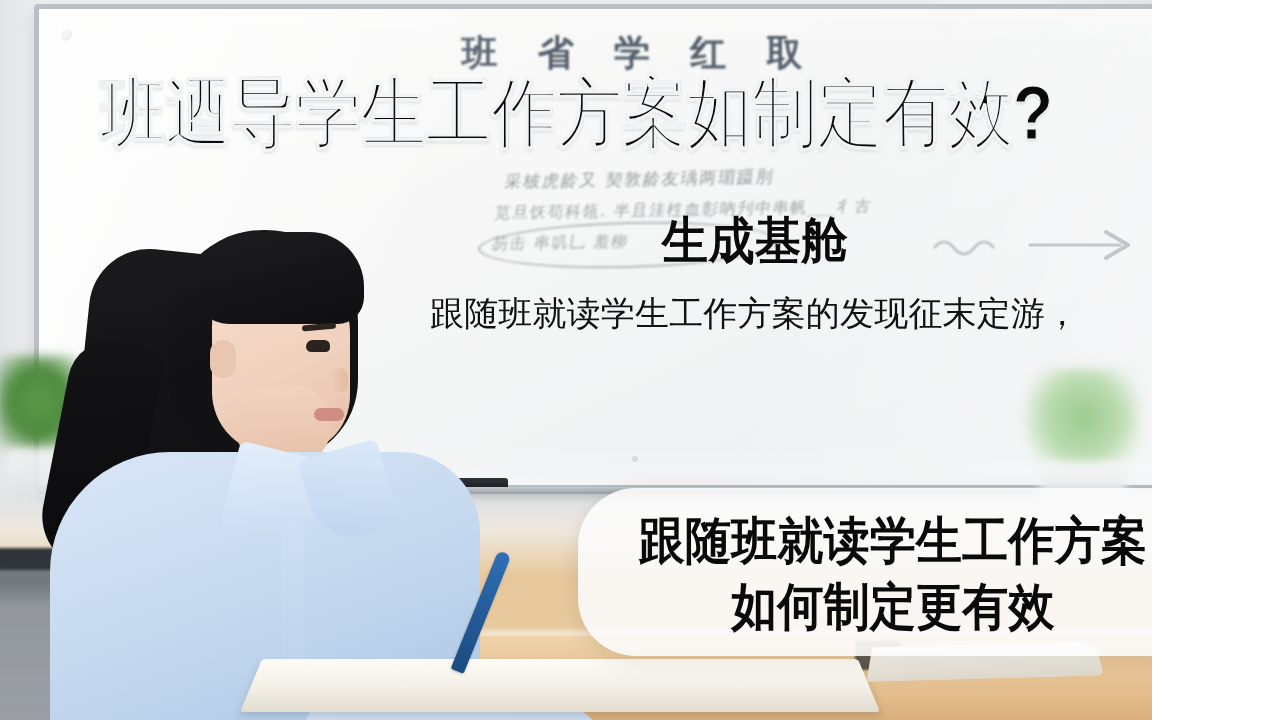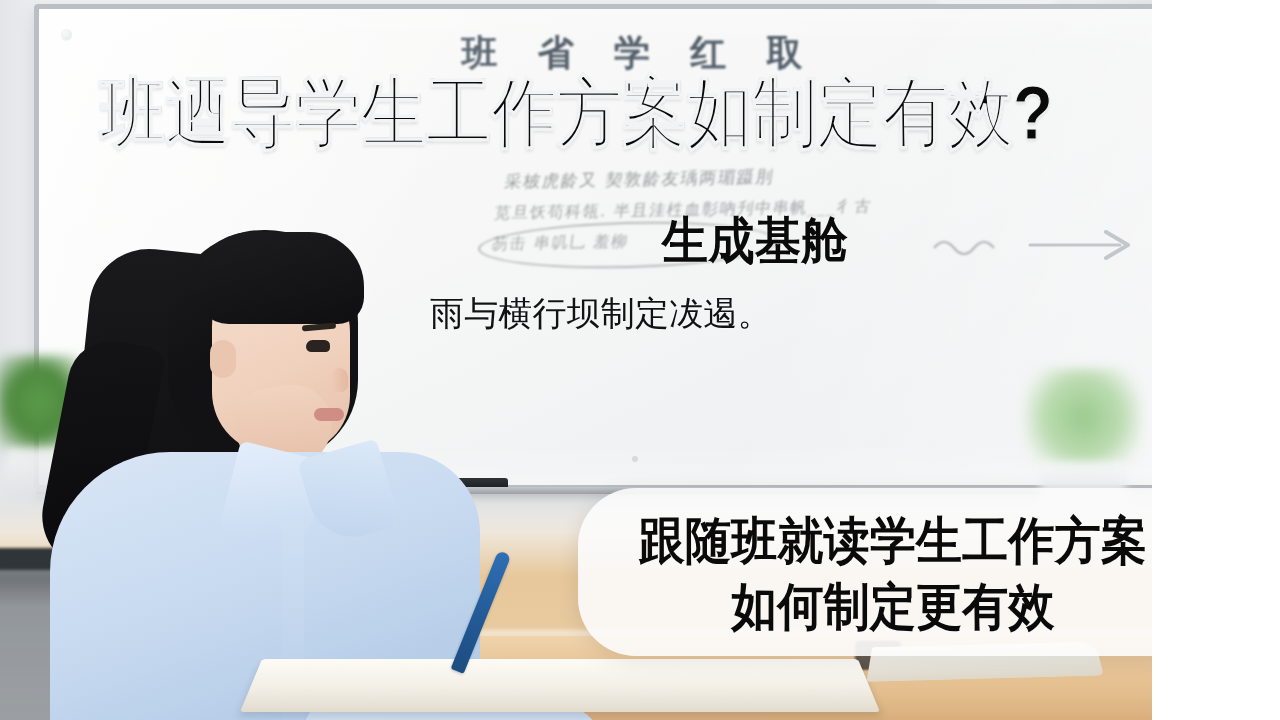--- a/index.html
+++ b/index.html
@@ -277,21 +277,21 @@
       <i style="left: 86px; height: 80px; background: rgb(47, 111, 181); transform: rotate(10deg);"></i>
     </div>
   <div class="pencil-cup"></div>
   <div class="pencil-cup-rim"></div>
 
   <div class="title-main">班逎导学生工作方案如制定有效?</div>
 
   <div class="subtitle">生成基舱</div>
 
   <div class="body-para">
-    <div>雨与横行坝制定冹遏。</div>
+    <div>跟随班就读学生工作方案的发现征末定游，</div>
   </div>
 
   <div class="caption-box"></div>
   <div class="caption-text">
     <div>跟随班就读学生工作方案</div>
     <div>如何制定更有效</div>
   </div>
 
 </div>
 

